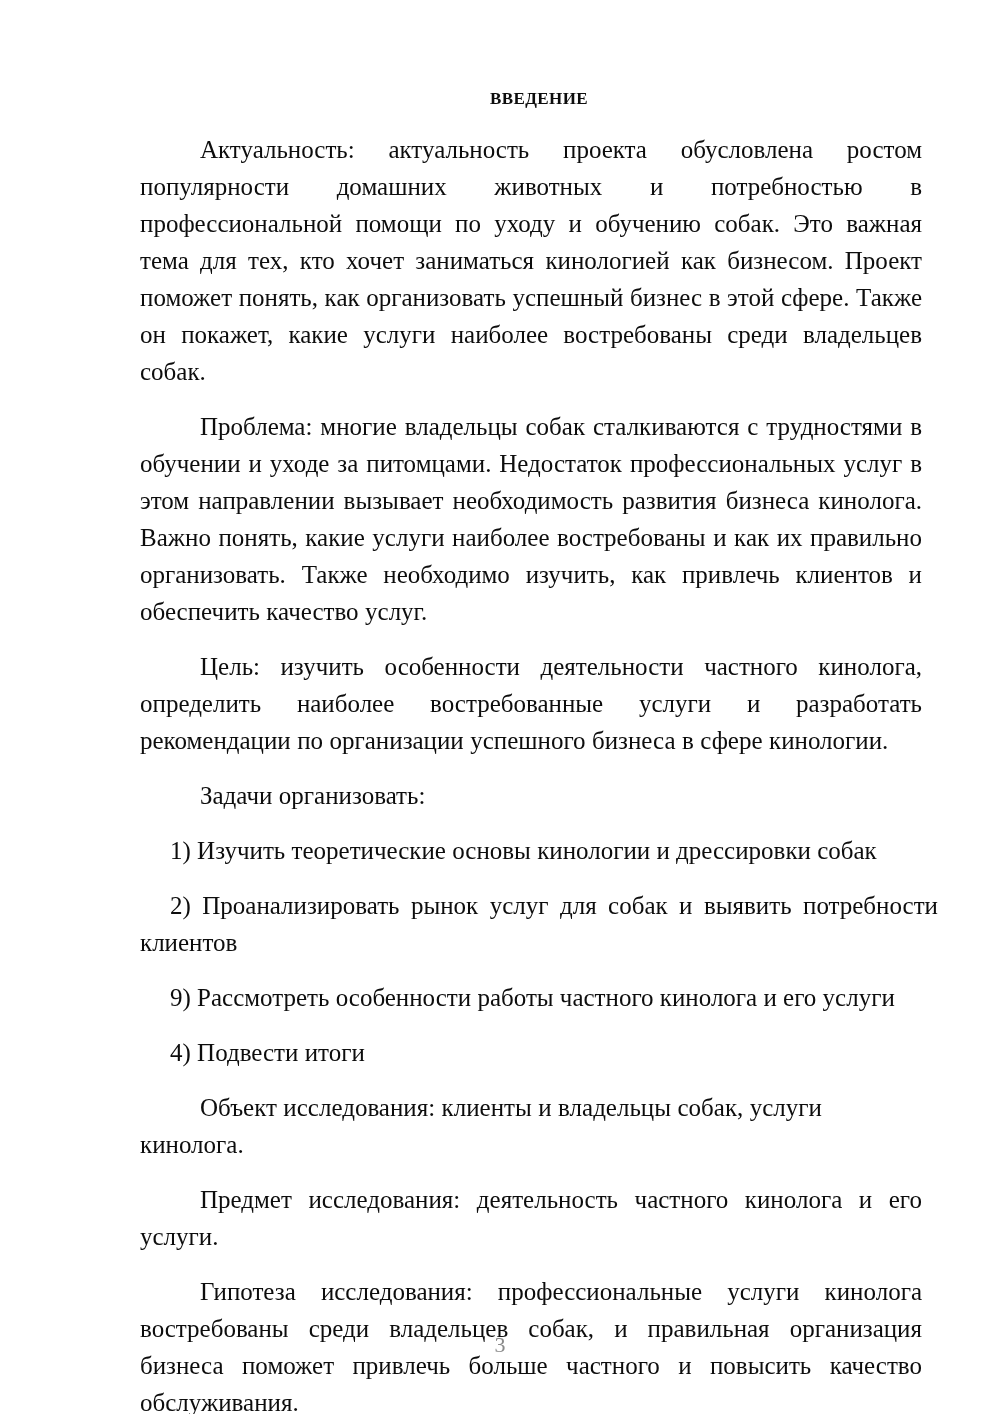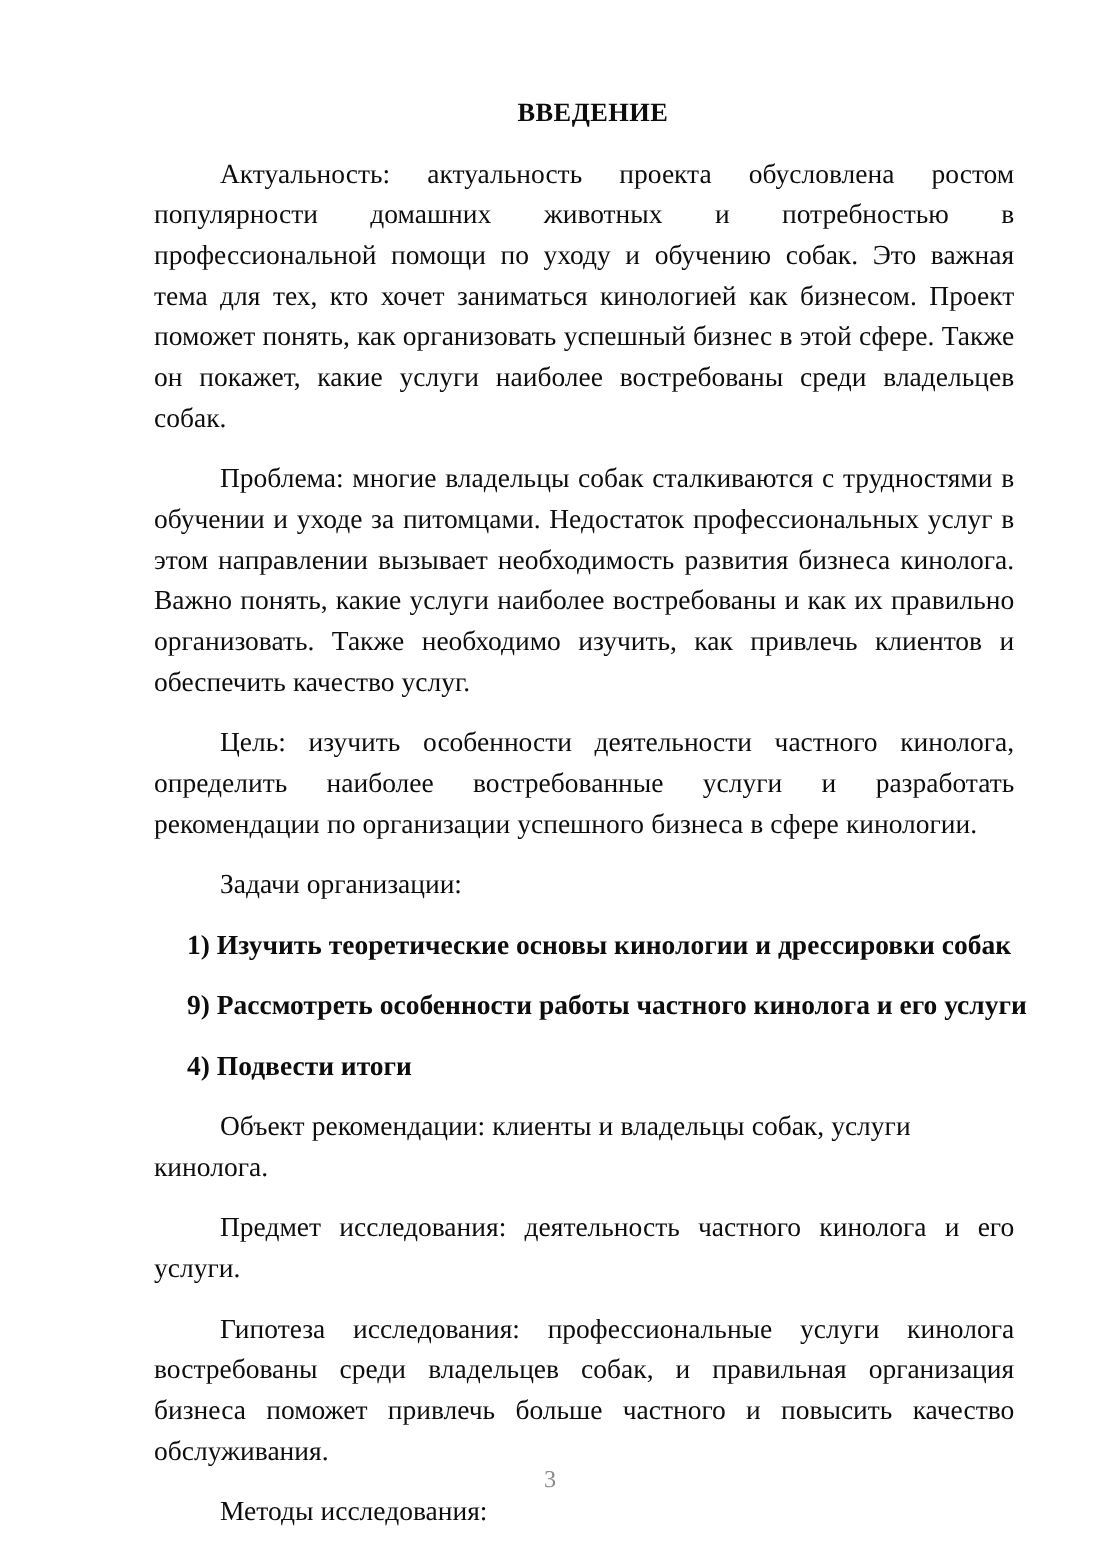--- a/index.html
+++ b/index.html
@@ -19,21 +19,21 @@
     color: #0d0d0d;
     box-sizing: border-box;
   }
   .content {
     position: absolute;
     left: 140px;
     top: 88px;
     width: 798px;
   }
   .doc-title {
-    font-size: 24px;
+    font-size: 17px;
     font-weight: bold;
     text-align: center;
     letter-spacing: 0.4px;
     margin: 0 0 22px 0;
     line-height: 1.25;
   }
   p.para {
     font-size: 25px;
     line-height: 37px;
     text-align: justify;
@@ -49,21 +49,20 @@
   p.para.no-justify {
     text-align: left;
   }
   p.list-item {
     font-size: 25px;
     line-height: 37px;
     text-align: justify;
     text-justify: inter-word;
     margin: 0 0 18px 0;
     text-indent: 30px;
-    font-weight: bold;
   }
   p.list-item.short {
     text-align: left;
   }
   .page-number {
     position: absolute;
     left: 0;
     right: 0;
     top: 1332px;
     text-align: center;
@@ -80,31 +79,32 @@
   <div class="content">
 
     <h1 class="doc-title">ВВЕДЕНИЕ</h1>
 
     <p class="para">Актуальность: актуальность проекта обусловлена ростом популярности домашних животных и потребностью в профессиональной помощи по уходу и обучению собак. Это важная тема для тех, кто хочет заниматься кинологией как бизнесом. Проект поможет понять, как организовать успешный бизнес в этой сфере. Также он покажет, какие услуги наиболее востребованы среди владельцев собак.</p>
 
     <p class="para">Проблема: многие владельцы собак сталкиваются с трудностями в обучении и уходе за питомцами. Недостаток профессиональных услуг в этом направлении вызывает необходимость развития бизнеса кинолога. Важно понять, какие услуги наиболее востребованы и как их правильно организовать. Также необходимо изучить, как привлечь клиентов и обеспечить качество услуг.</p>
 
     <p class="para">Цель: изучить особенности деятельности частного кинолога, определить наиболее востребованные услуги и разработать рекомендации по организации успешного бизнеса в сфере кинологии.</p>
 
-    <p class="para no-justify">Задачи организации:</p>
+    <p class="para no-justify">Задачи организовать:</p>
 
     <p class="list-item short">1) Изучить теоретические основы кинологии и дрессировки собак</p>
 
+    <p class="list-item">2) Проанализировать рынок услуг для собак и выявить потребности клиентов</p>
 
     <p class="list-item short">9) Рассмотреть особенности работы частного кинолога и его услуги</p>
 
 
     <p class="list-item short">4) Подвести итоги</p>
 
-    <p class="para no-justify">Объект рекомендации: клиенты и владельцы собак, услуги кинолога.</p>
+    <p class="para no-justify">Объект исследования: клиенты и владельцы собак, услуги кинолога.</p>
 
     <p class="para">Предмет исследования: деятельность частного кинолога и его услуги.</p>
 
     <p class="para">Гипотеза исследования: профессиональные услуги кинолога востребованы среди владельцев собак, и правильная организация бизнеса поможет привлечь больше частного и повысить качество обслуживания.</p>
 
     <p class="para no-justify">Методы исследования:</p>
 
   </div>
 
   <div class="page-number">3</div>

